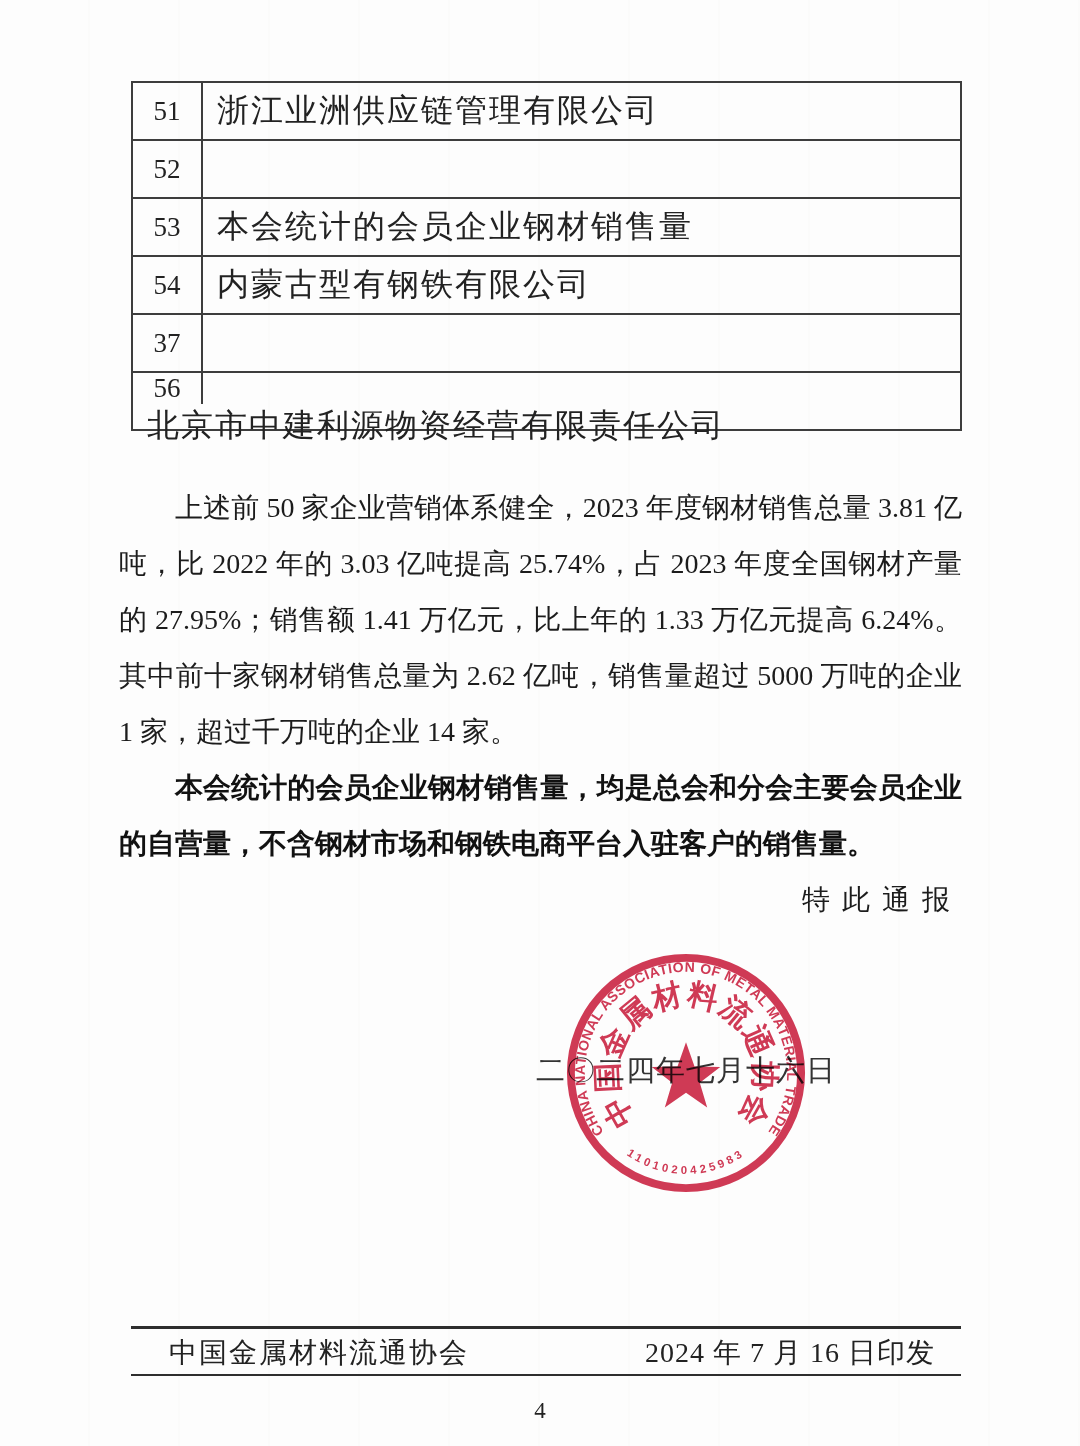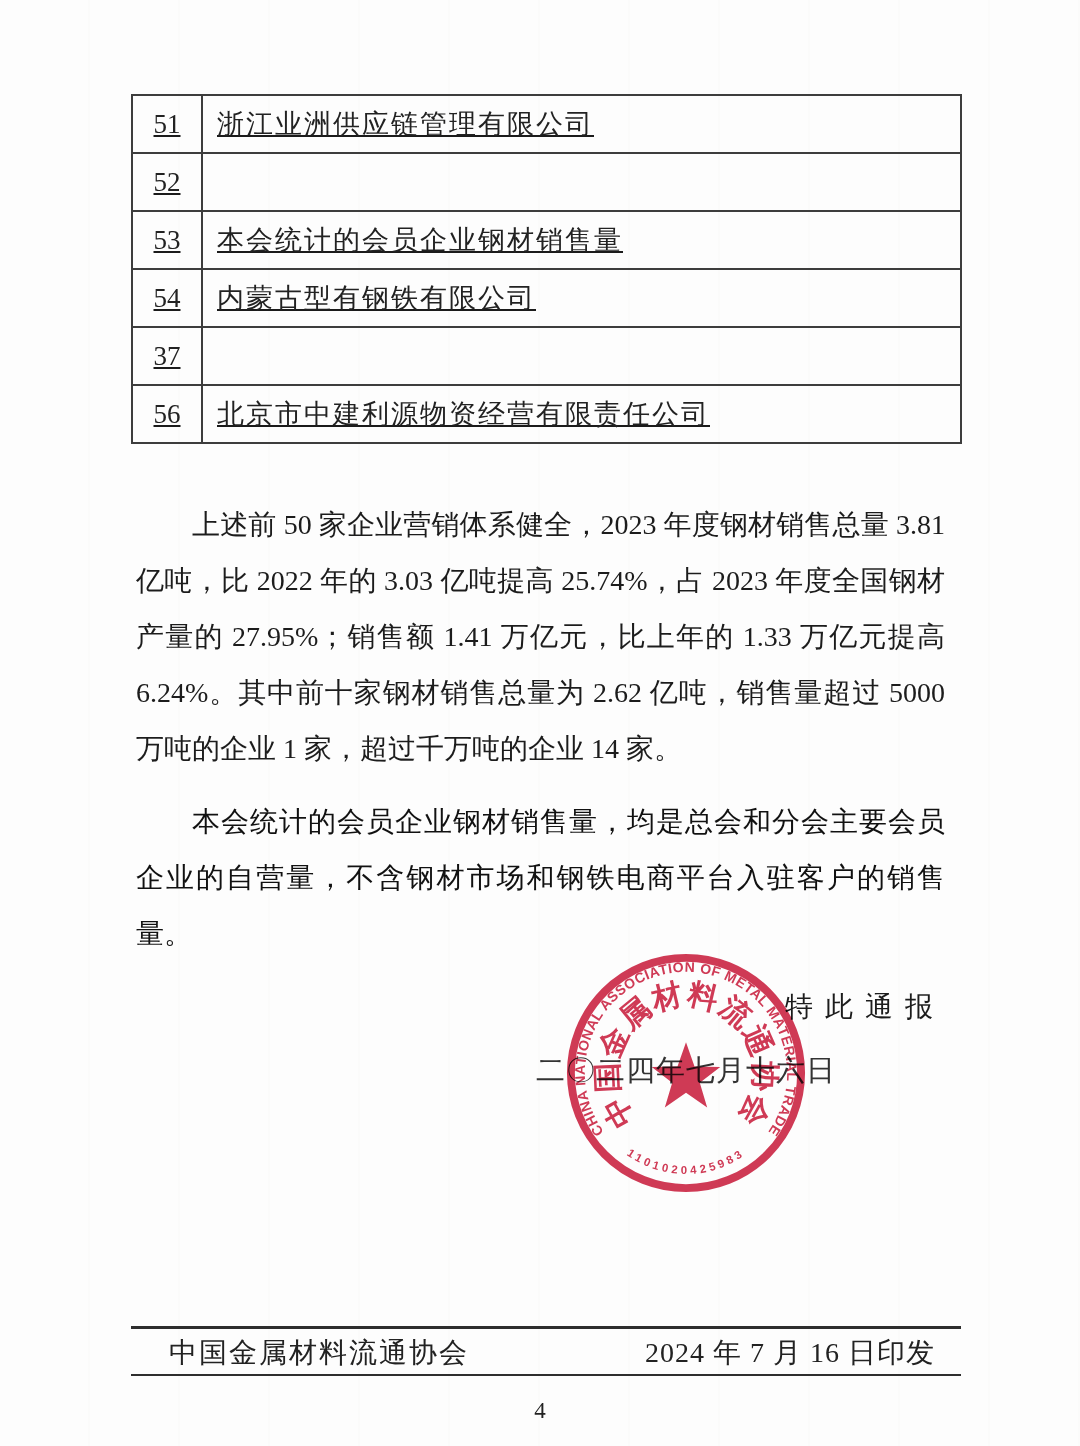--- a/index.html
+++ b/index.html
@@ -5,33 +5,33 @@
   html,body{margin:0;padding:0;}
   body{
     width:1080px;height:1446px;position:relative;background:#fefefe;
     font-family:"Liberation Serif","DejaVu Serif",serif;color:#1b1b1b;
     overflow:hidden;
   }
   .page{position:absolute;inset:0;
     background:repeating-linear-gradient(90deg,#fdfdfd 0px,#fdfdfd 88px,#f9f9f8 89px,#fdfdfd 90px);}
 
   
-  .roster{position:absolute;left:131px;top:94px;width:827px;border:2px solid #3d3d3d;text-decoration:underline;}
+  .roster{position:absolute;left:131px;top:81px;width:827px;border:2px solid #3d3d3d;}
   .t-row{display:flex;height:56px;border-bottom:2px solid #3d3d3d;}
-  .t-row:last-child{border-bottom:none;}
+  .t-row:last-child{border-bottom:none;flex-direction:column;}
   .t-rank{width:68px;border-right:2px solid #3d3d3d;display:flex;align-items:center;
     justify-content:center;font-size:27px;color:#222;}
   .t-company{flex:1;display:flex;align-items:center;padding-left:14px;
-    font-size:27px;letter-spacing:2px;color:#222;}
+    font-size:32px;letter-spacing:2px;color:#222;}
 
   
   .bodytext{position:absolute;left:119px;top:480px;width:843px;
     font-size:28px;line-height:56px;text-align:justify;color:#1c1c1c;}
-  .bodytext p{margin:17px;text-indent:2em;}
-  .bodytext p.bold{font-weight:400;color:#111;}
+  .bodytext p{margin:0;text-indent:2em;}
+  .bodytext p.bold{font-weight:700;color:#111;}
   .bodytext p.closing{text-align:right;letter-spacing:12px;}
 
   
   .sign-date{position:absolute;left:536px;top:1051px;font-size:29px;
     letter-spacing:1px;color:#333;z-index:1;white-space:nowrap;}
   .seal{position:absolute;left:563px;top:950px;width:246px;height:246px;z-index:2;
     mix-blend-mode:multiply;opacity:.93;}
   .seal svg{display:block;width:246px;height:246px;}
   .seal .en{font-family:"Liberation Sans","DejaVu Sans",sans-serif;
     font-size:16px;font-weight:700;letter-spacing:.5px;}

